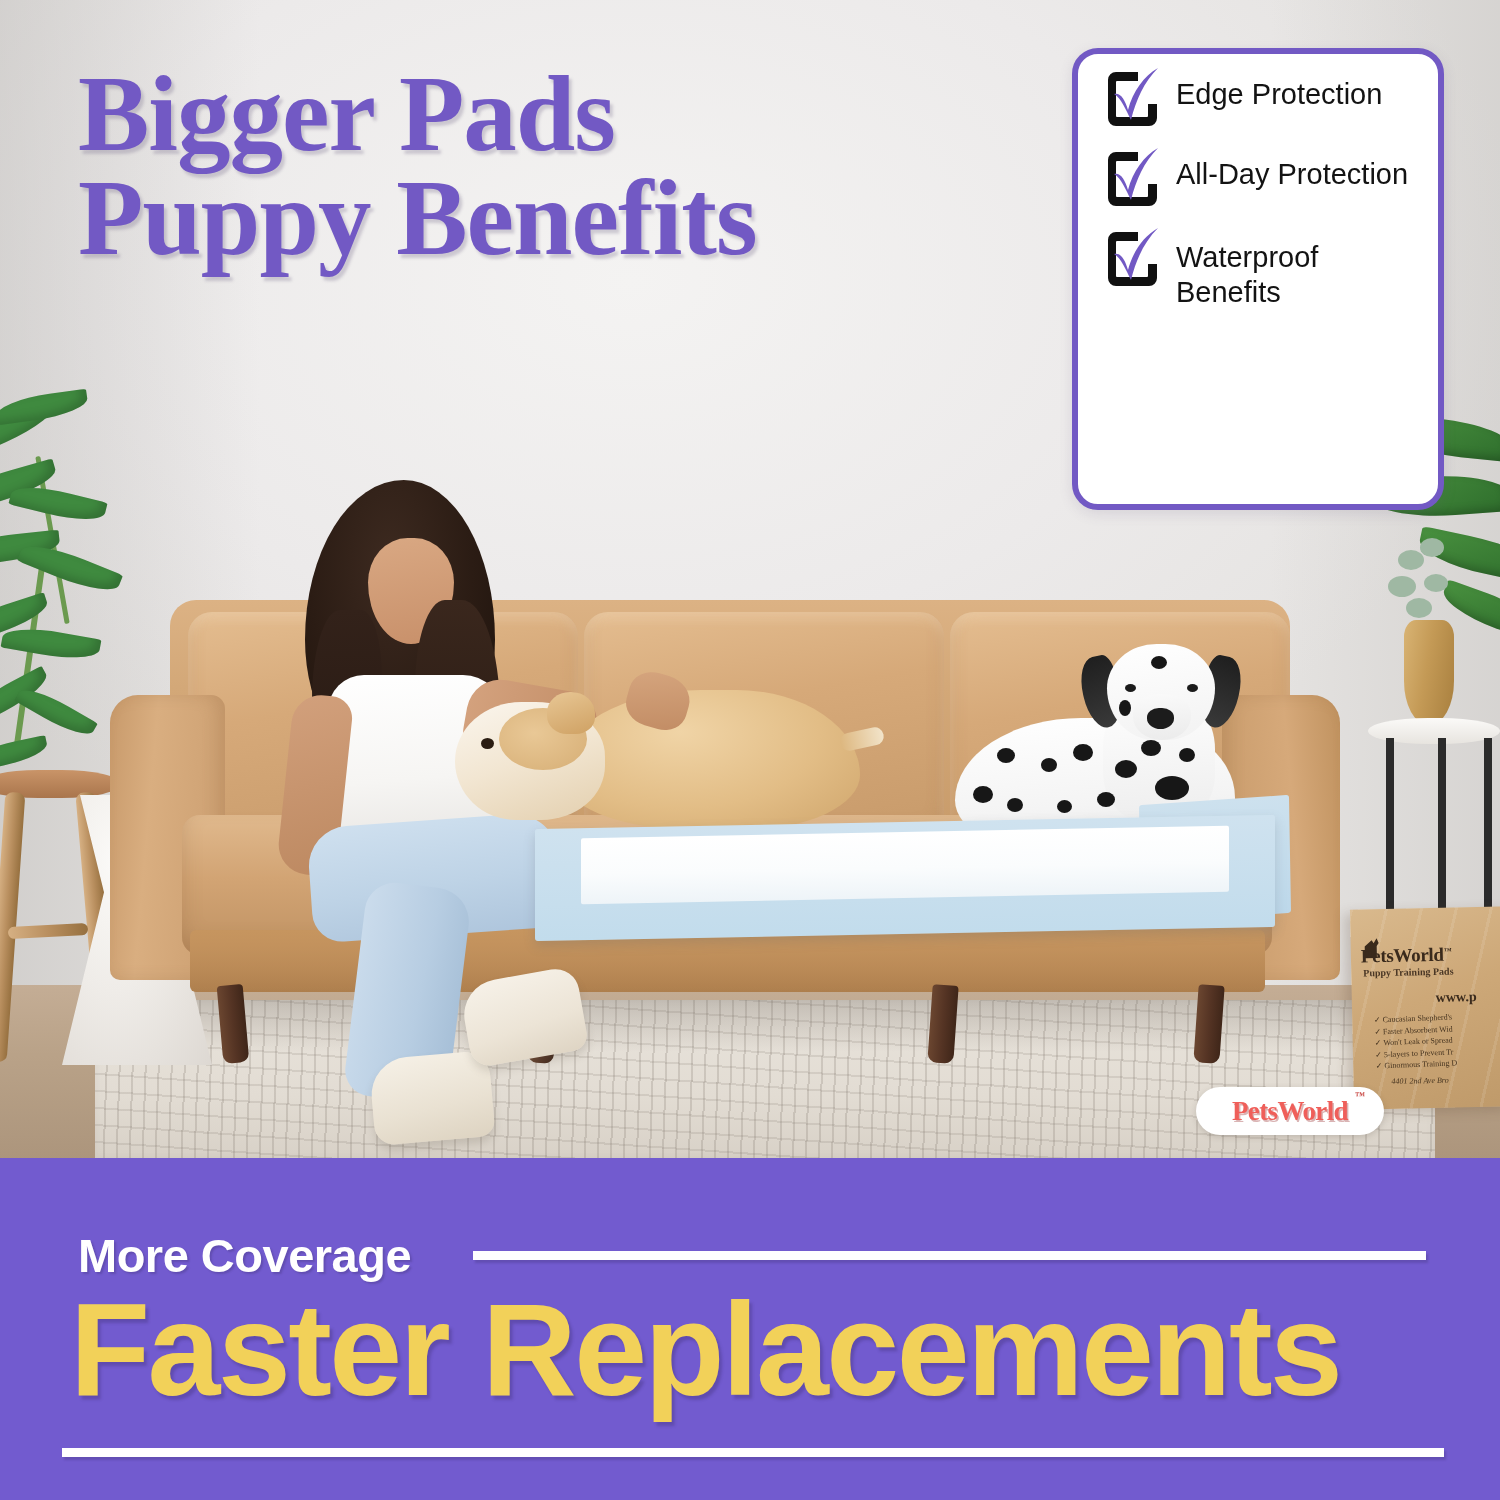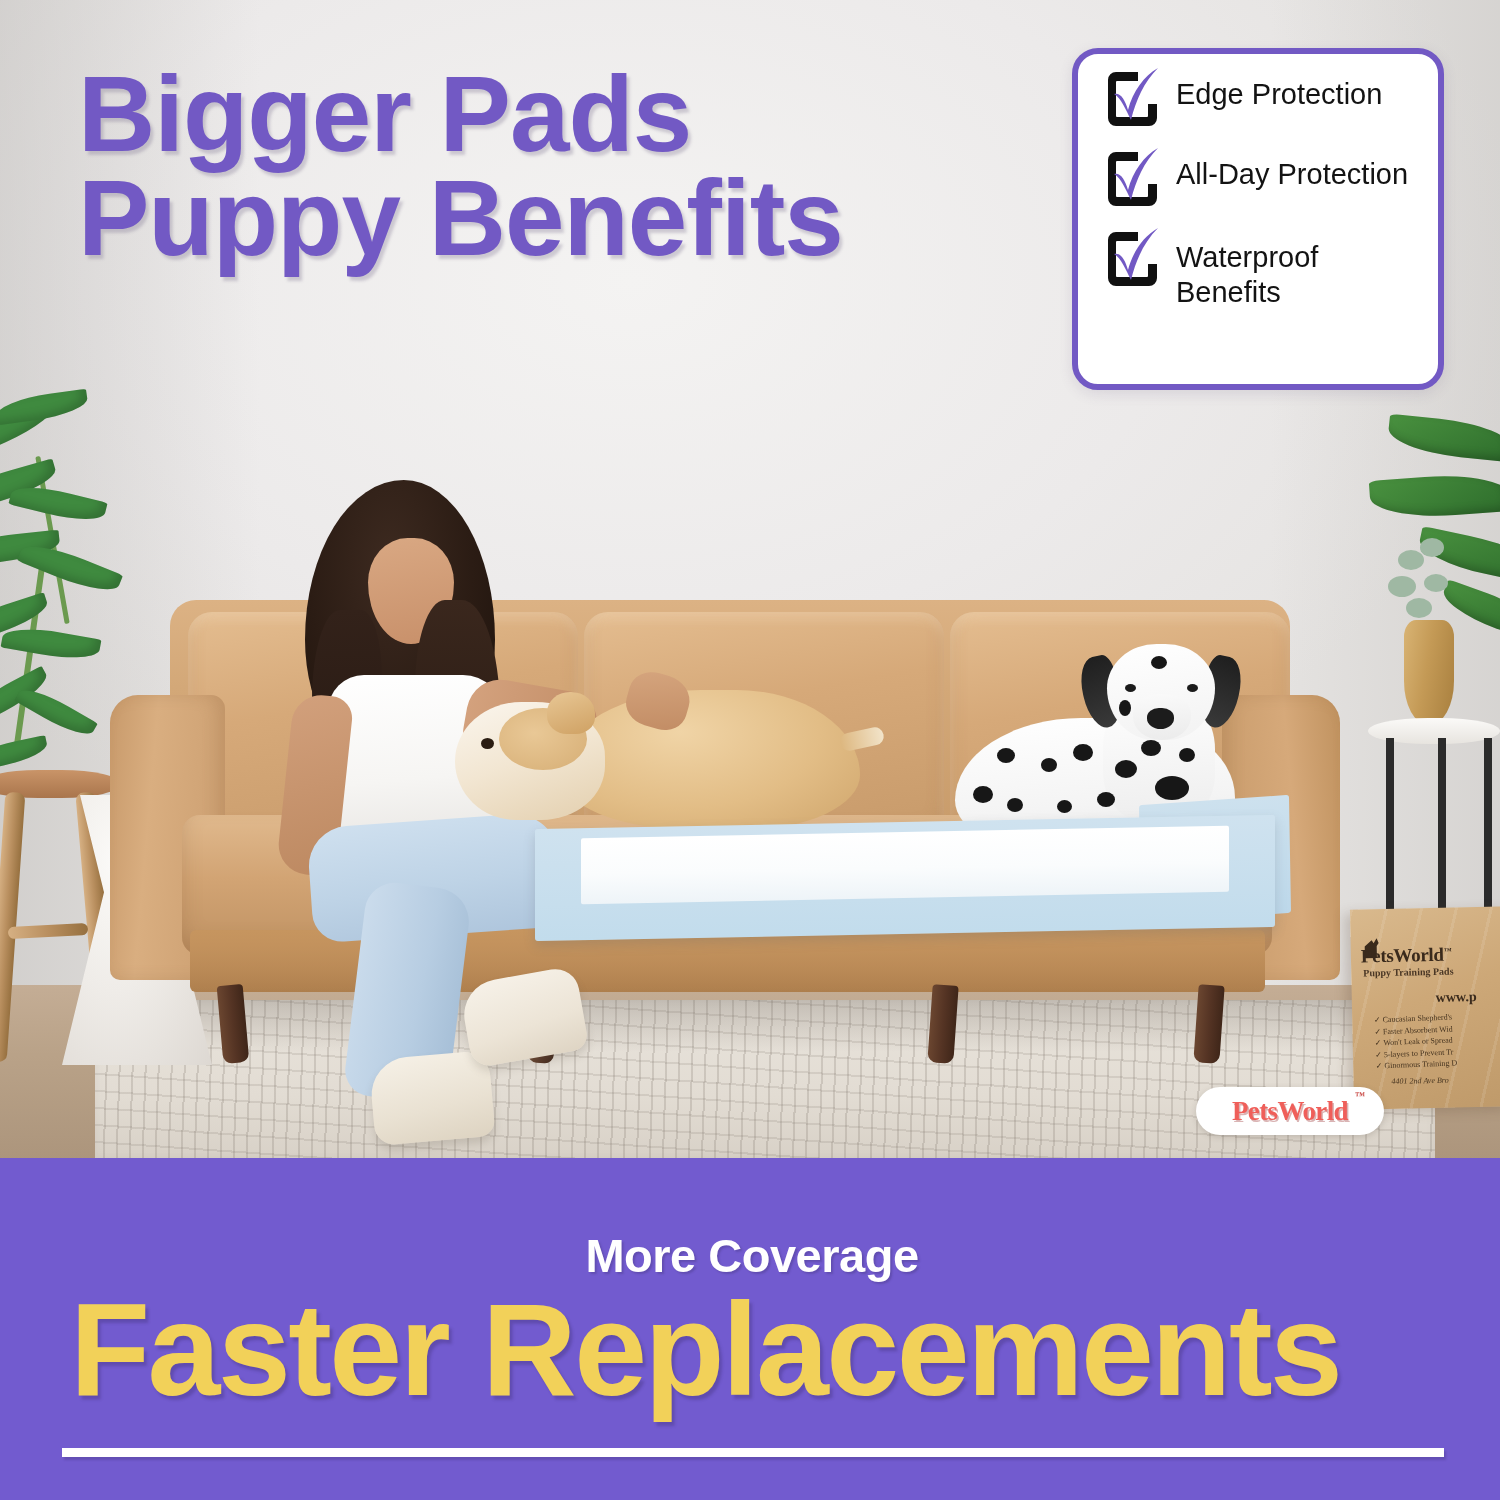--- a/index.html
+++ b/index.html
@@ -356,26 +356,27 @@
   .box-dog {
     position:absolute; left:12px; top:28px; width:26px; height:22px;
   }
 
   
   .headline {
     position:absolute; left:78px; top:62px; width:900px;
     font-size:107px; font-weight:bold; line-height:104px;
     color:#7259C4; letter-spacing:-1px;
     text-shadow: 3px 4px 3px rgba(120,110,140,.30);
+    font-family: Liberation Serif, serif;
   }
   .headline div { white-space:nowrap; }
 
   
   .card {
-    position:absolute; left:1072px; top:48px; width:372px; height:342px;
+    position:absolute; left:1072px; top:48px; width:372px; height:462px;
     background:#ffffff;
     border: 6px solid #7259C4;
     border-radius: 26px;
     box-shadow: 0 4px 14px rgba(90,80,120,.14);
     padding: 22px 18px 18px 22px;
   }
   .row { display:flex; align-items:flex-start; margin-bottom: 18px; }
   .row:last-child { margin-bottom:0; }
   .cbx { position:relative; width:62px; height:62px; flex:0 0 62px; margin-right:14px; }
   .cbx svg { position:absolute; left:0; top:-10px; overflow:visible; }
@@ -403,21 +404,21 @@
     position:absolute; right:-16px; top:-6px;
     font-size:10px; color:#c94a46; font-weight:bold;
     text-shadow:none;
   }
 
   
   .banner {
     position:absolute; left:0; top:1158px; width:1500px; height:342px;
     background:#725BCF;
   }
-  .ban-top { position:absolute; left:78px; top:70px; width:1348px; display:flex; align-items:center;flex-direction:column; }
+  .ban-top { position:absolute; left:78px; top:70px; width:1348px; display:flex; align-items:center; }
   .ban-small {
     font-size:47px; font-weight:bold; color:#ffffff;
     letter-spacing:-.5px; white-space:nowrap;
     text-shadow: 2px 2px 2px rgba(60,45,110,.30);
   }
   .rule {
     flex:1; height:9px; background:#ffffff; margin-left:62px;
     box-shadow: 2px 3px 2px rgba(60,45,110,.28);
   }
   .ban-big {

